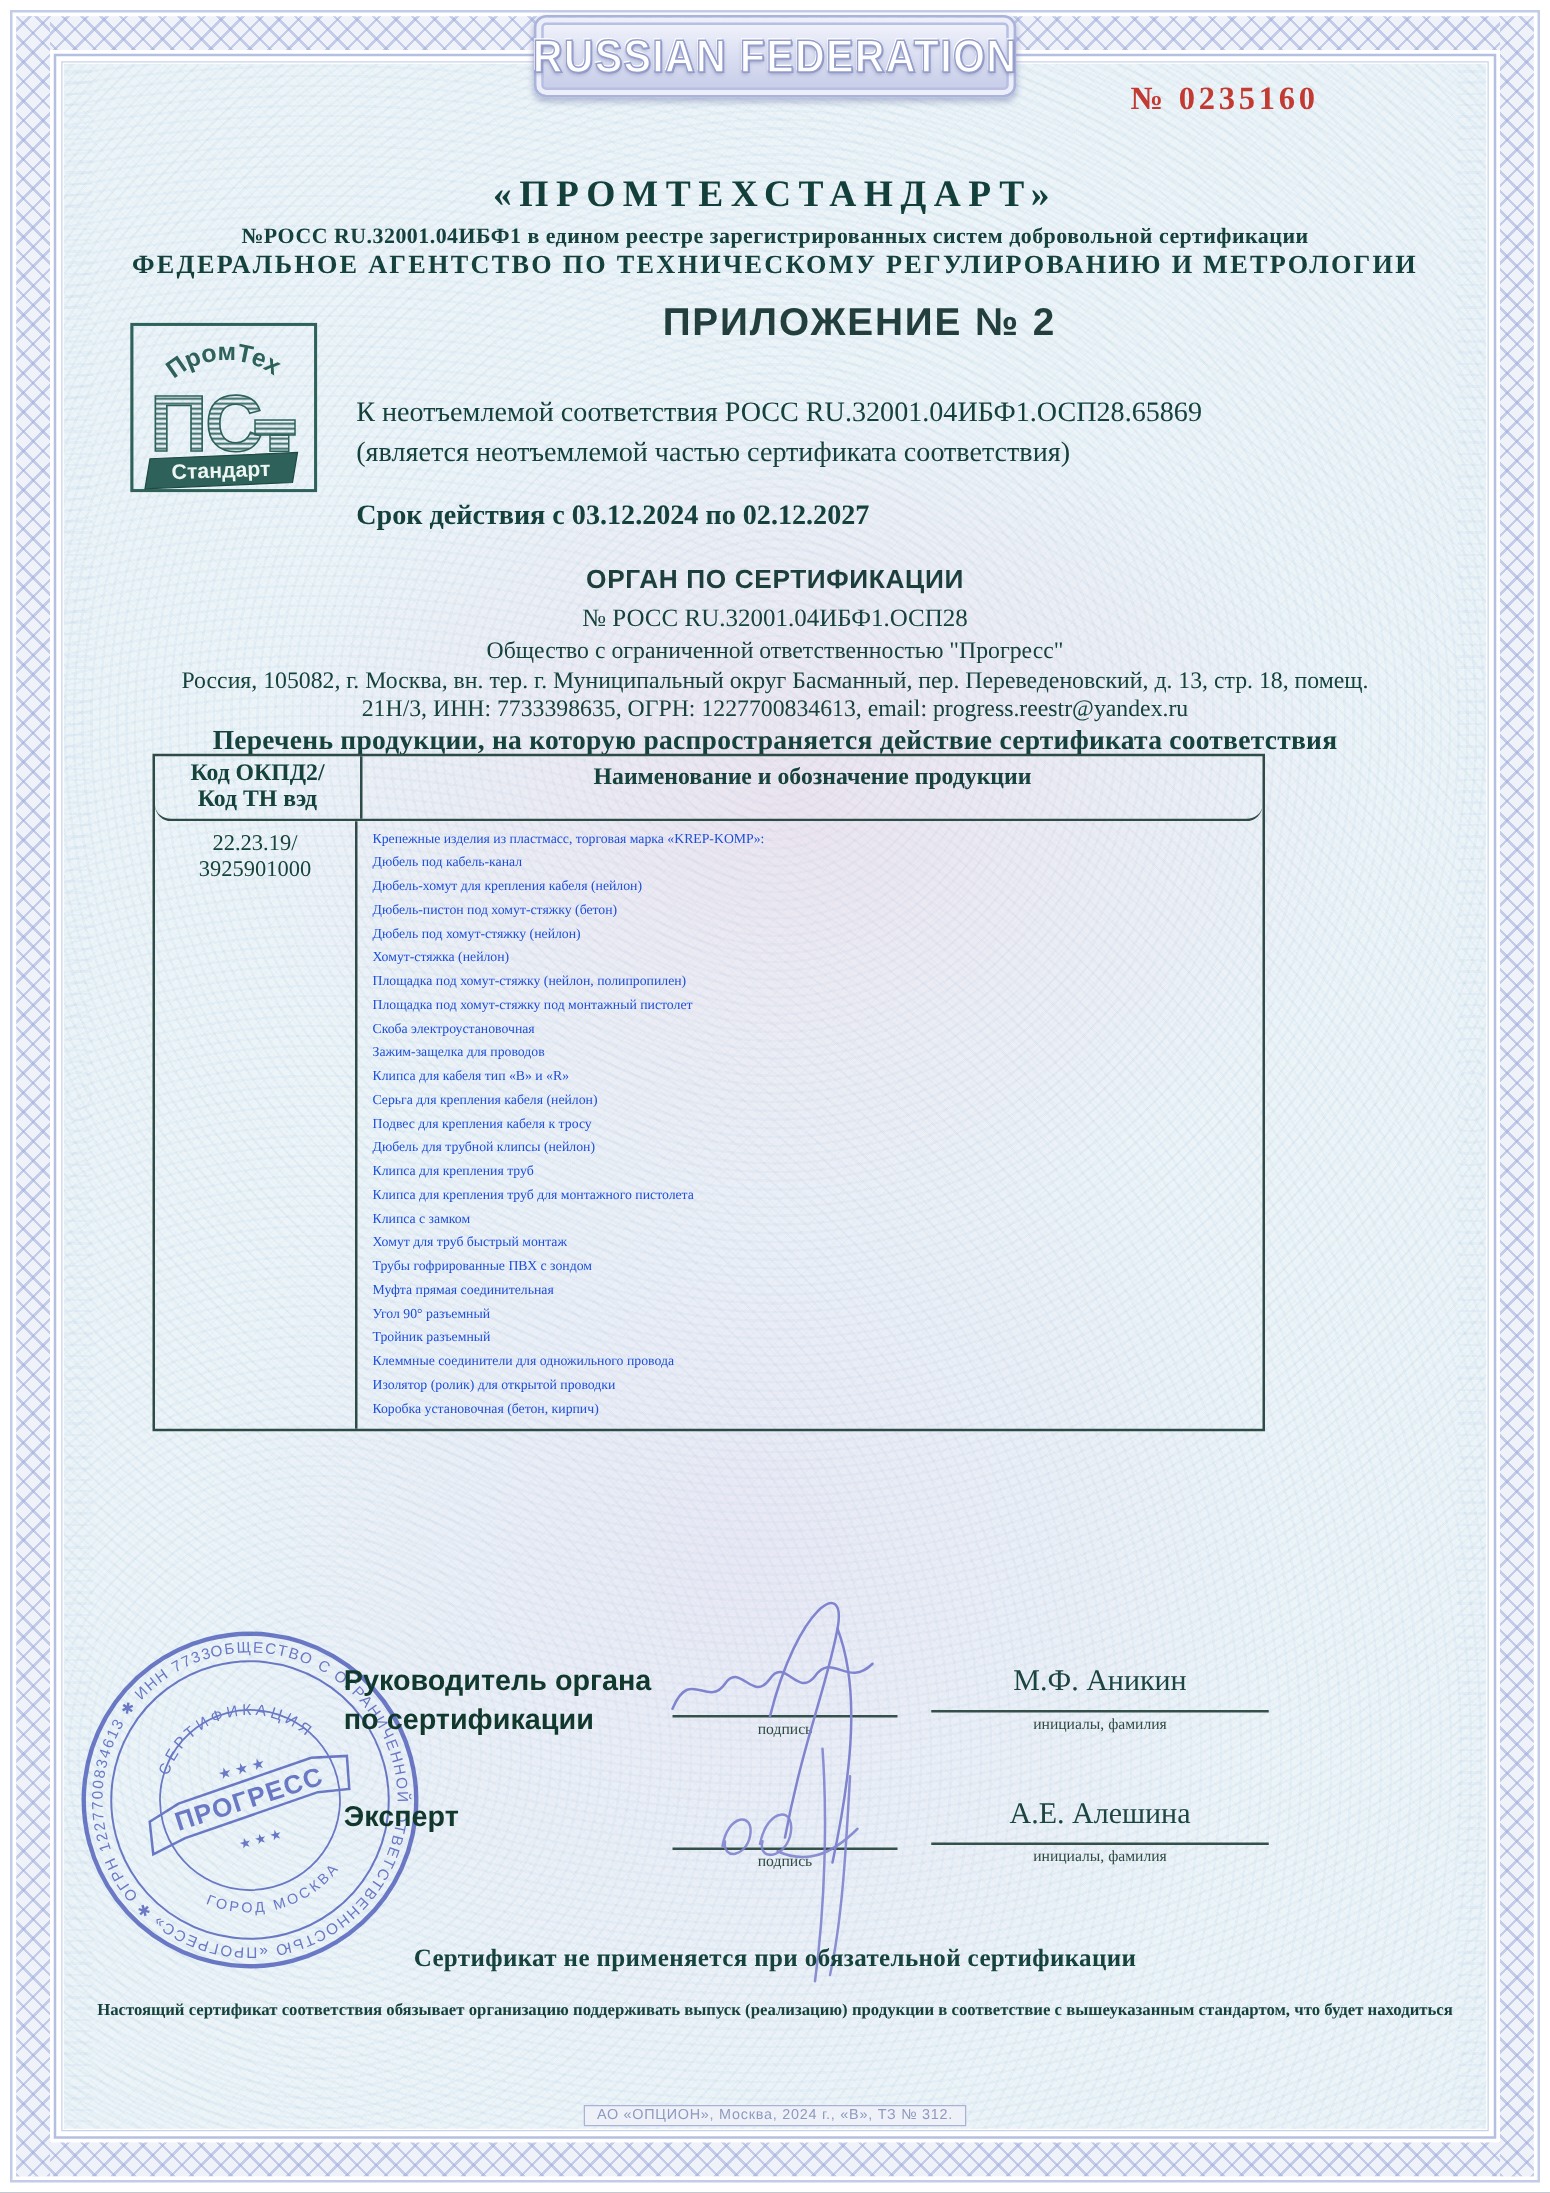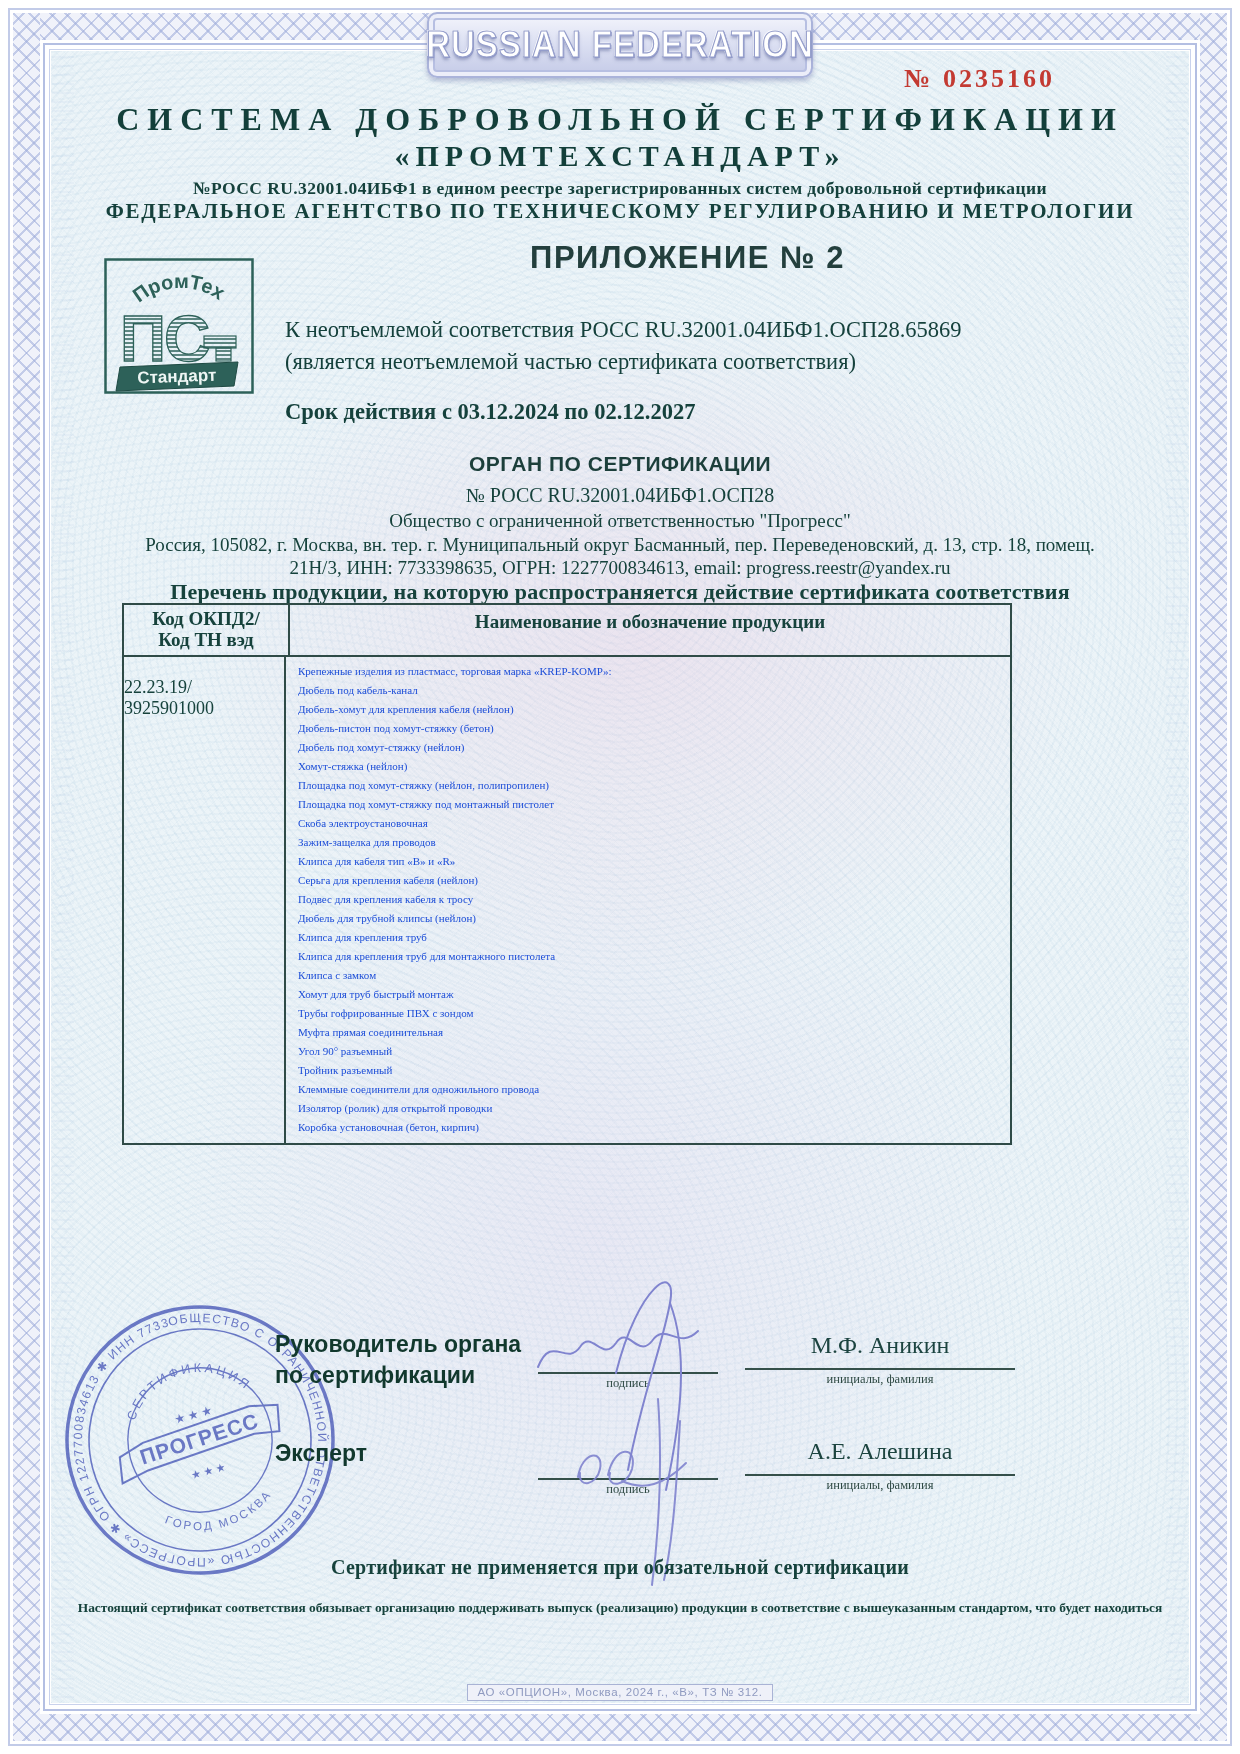--- a/index.html
+++ b/index.html
@@ -53,27 +53,27 @@
   .integral{top:349px;left:285px;right:60px;font-size:22.5px;color:#15413c;white-space:nowrap;}
   .validity{top:399px;left:285px;right:60px;font-weight:bold;font-size:22.5px;color:#15413c;white-space:nowrap;}
   .organh{top:452px;font-family:"Liberation Sans",sans-serif;font-weight:bold;font-size:21px;letter-spacing:.5px;color:#1c3f3b;}
   .organno{top:484px;font-size:20px;}
   .orgname{top:510px;font-size:19px;}
   .addr1{top:534px;font-size:19px;white-space:nowrap;}
   .addr2{top:557px;font-size:19px;white-space:nowrap;}
   .listtitle{top:579px;font-weight:bold;font-size:22px;letter-spacing:.2px;white-space:nowrap;}
   
   .ptable{position:absolute;left:122px;top:603px;width:886px;border:2px solid #2f4b47;}
-  .thead{display:flex;border-bottom:2px solid #2f4b47;}
+  .thead{display:flex;border-bottom:2px solid #2f4b47;border-radius:13px;}
   .th1{width:160px;border-right:2px solid #2f4b47;padding:3px 2px 5px;text-align:center;
        font-weight:bold;font-size:19px;line-height:21px;}
   .th2{flex:1;display:flex;align-items:flex-start;justify-content:center;padding-top:6px;
        font-weight:bold;font-size:19px;}
   .tbody{display:flex;}
-  .td1{width:160px;border-right:2px solid #2f4b47;padding-top:20px;
+  .td1{width:160px;border-right:2px solid #2f4b47;padding-top:7px;text-align:center;
        font-size:18px;line-height:21px;}
   .td2{flex:1;padding:5px 10px 6px 12px;}
   .pl{font-size:11px;line-height:19px;color:#1d4ed8;}
   
   .role{position:absolute;left:275px;font-family:"Liberation Sans",sans-serif;font-weight:bold;
         font-size:23px;line-height:31px;color:#11382d;}
   .sline{position:absolute;height:0;border-bottom:2px solid #35504a;}
   .scap{position:absolute;text-align:center;font-size:12.5px;color:#2f4a44;}
   .sname{position:absolute;text-align:center;font-size:24px;color:#1c4440;}
   .sigsvg{position:absolute;pointer-events:none;}
@@ -105,21 +105,20 @@
   <div class="sideband" style="right:52px;"></div>
 
   <div class="layer">
 
     <div class="plaque">
       <span class="plaque-text">RUSSIAN FEDERATION</span>
     </div>
 
     <div class="serial">№ 0235160</div>
 
-    <div class="c title1">СИСТЕМА ДОБРОВОЛЬНОЙ СЕРТИФИКАЦИИ</div>
     <div class="c title2">«ПРОМТЕХСТАНДАРТ»</div>
     <div class="c registry">№РОСС RU.32001.04ИБФ1 в едином реестре зарегистрированных систем добровольной сертификации</div>
     <div class="c agency">ФЕДЕРАЛЬНОЕ АГЕНТСТВО ПО ТЕХНИЧЕСКОМУ РЕГУЛИРОВАНИЮ И МЕТРОЛОГИИ</div>
     <div class="abs appendix">ПРИЛОЖЕНИЕ № 2</div>
 
     <svg class="logoimg" width="150" height="136" viewBox="0 0 150 136">
       <defs>
         <pattern id="hatch" width="4" height="4" patternUnits="userSpaceOnUse">
           <line x1="0" y1="1" x2="4" y2="1" stroke="#2d6159" stroke-width="1.5"></line>
         </pattern>

